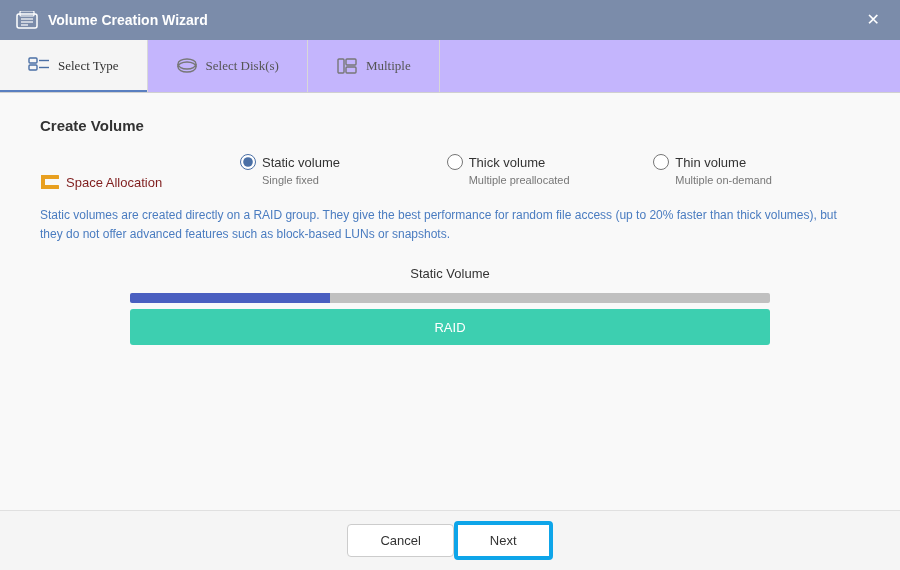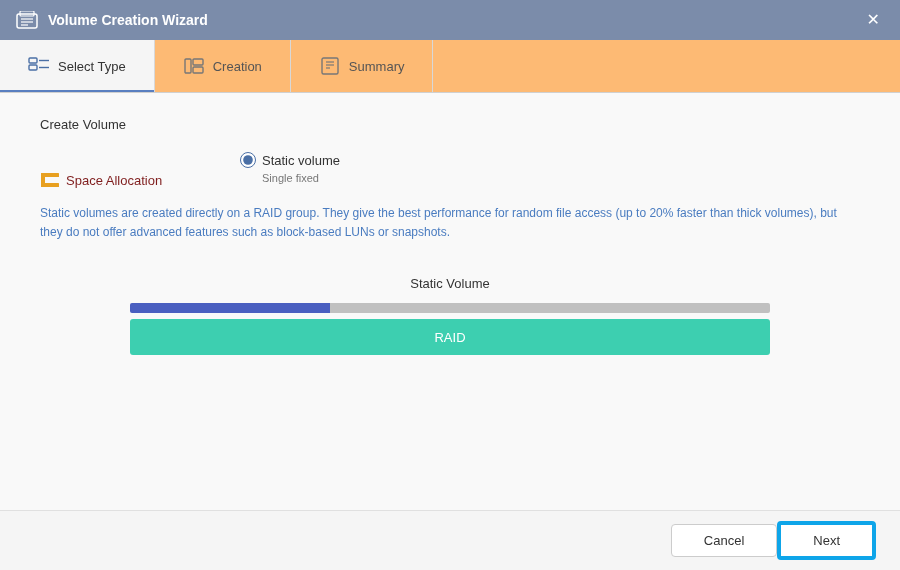--- a/index.html
+++ b/index.html
@@ -50,25 +50,26 @@
     .close-btn {
       cursor: pointer;
       font-size: 16px;
       color: white;
       background: none;
       border: none;
       line-height: 1;
       padding: 2px 4px;
     }
     .tabs-bar {
-      background: #fdba74;
+      background: #c4b5fd;
       display: flex;
       align-items: flex-start;
       border-bottom: 1px solid #d0d0d0;
       flex-shrink: 0;
+      font-family: Liberation Serif, serif;
     }
     .tab {
       display: flex;
       align-items: center;
       gap: 8px;
       padding: 0 28px;
       height: 52px;
       font-size: 13px;
       color: #555;
       cursor: pointer;
@@ -98,23 +99,23 @@
     }
     .content {
       flex: 1;
       background: #f9f9f9;
       padding: 24px 40px;
       display: flex;
       flex-direction: column;
       overflow: hidden;
     }
     .section-title {
-      font-size: 13px;
-      color: #333;
-      font-weight: 400;
+      font-size: 15px;
+      color: #333;
+      font-weight: 700;
       margin-bottom: 20px;
     }
     .options-row {
       display: flex;
       align-items: flex-start;
       gap: 0;
       margin-bottom: 8px;
     }
     .space-allocation-label {
       display: flex;
@@ -155,21 +156,21 @@
     .radio-sublabel {
       font-size: 11px;
       color: #777;
       padding-left: 22px;
     }
     .description-text {
       font-size: 12px;
       color: #4a7cc0;
       line-height: 1.6;
       margin-top: 8px;
-      margin-bottom: 24px;
+      margin-bottom: 12px;
     }
     .diagram-section {
       display: flex;
       flex-direction: column;
       align-items: center;
       margin-top: 10px;
     }
     .diagram-title {
       font-size: 13px;
       color: #333;
@@ -211,21 +212,21 @@
     .bar-teal-label {
       font-size: 13px;
       color: white;
       font-weight: 500;
     }
     .footer {
       background: #f5f5f5;
       border-top: 1px solid #e0e0e0;
       padding: 12px 24px;
       display: flex;
-      justify-content: flex-end;
+      justify-content: center;
       align-items: center;
       flex-shrink: 0;
       height: 60px;
     }
     .btn {
       padding: 8px 32px;
       font-size: 13px;
       border: 1px solid #ccc;
       border-radius: 4px;
       cursor: pointer;
@@ -270,43 +271,43 @@
         <svg width="22" height="18" viewBox="0 0 22 18" fill="none">
           <rect x="1" y="1" width="8" height="5" rx="1" stroke="#4a6fa5" stroke-width="1.4" fill="none"></rect>
           <rect x="1" y="8" width="8" height="5" rx="1" stroke="#4a6fa5" stroke-width="1.4" fill="none"></rect>
           <line x1="11" y1="3.5" x2="21" y2="3.5" stroke="#4a6fa5" stroke-width="1.4"></line>
           <line x1="11" y1="10.5" x2="21" y2="10.5" stroke="#4a6fa5" stroke-width="1.4"></line>
         </svg>
       </span>
       <span>Select Type</span>
     </div>
 
+    <div class="tab">
+      <span class="tab-icon icon-svg">
+        <svg width="22" height="18" viewBox="0 0 22 18" fill="none">
+          <ellipse cx="11" cy="10" rx="9" ry="5" stroke="#777" stroke-width="1.4" fill="none"></ellipse>
+          <ellipse cx="11" cy="7" rx="9" ry="5" stroke="#777" stroke-width="1.4" fill="none"></ellipse>
+          <line x1="2" y1="7" x2="2" y2="10" stroke="#777" stroke-width="1.4"></line>
+          <line x1="20" y1="7" x2="20" y2="10" stroke="#777" stroke-width="1.4"></line>
+        </svg>
+      </span>
+      <span>Select Disk(s)</span>
+    </div>
 
     <div class="tab">
       <span class="tab-icon icon-svg">
         <svg width="22" height="18" viewBox="0 0 22 18" fill="none">
           <rect x="2" y="2" width="6" height="14" rx="1" stroke="#777" stroke-width="1.4" fill="none"></rect>
           <rect x="10" y="2" width="10" height="6" rx="1" stroke="#777" stroke-width="1.4" fill="none"></rect>
           <rect x="10" y="10" width="10" height="6" rx="1" stroke="#777" stroke-width="1.4" fill="none"></rect>
         </svg>
       </span>
-      <span>Creation</span>
-    </div>
-
-    <div class="tab">
-      <span class="tab-icon icon-svg">
-        <svg width="22" height="18" viewBox="0 0 22 18" fill="none">
-          <rect x="3" y="1" width="16" height="16" rx="1.5" stroke="#777" stroke-width="1.4" fill="none"></rect>
-          <line x1="7" y1="5" x2="15" y2="5" stroke="#777" stroke-width="1.2"></line>
-          <line x1="7" y1="8" x2="15" y2="8" stroke="#777" stroke-width="1.2"></line>
-          <line x1="7" y1="11" x2="11" y2="11" stroke="#777" stroke-width="1.2"></line>
-        </svg>
-      </span>
-      <span>Summary</span>
-    </div>
+      <span>Multiple</span>
+    </div>
+
 
   </div>
 
   <div class="content">
 
     <div class="section-title">Create Volume</div>
 
     <div class="options-row">
 
       <div class="space-allocation-label">
@@ -321,21 +322,35 @@
       </div>
 
       <div class="radio-option">
         <div class="radio-row">
           <input type="radio" class="radio-input" name="volume-type" checked="" style="">
           <span class="radio-label">Static volume</span>
         </div>
         <span class="radio-sublabel">Single fixed</span>
       </div>
 
-
+      <div class="radio-option">
+        <div class="radio-row">
+          <input type="radio" class="radio-input" name="volume-type" style="">
+          <span class="radio-label">Thick volume</span>
+        </div>
+        <span class="radio-sublabel">Multiple preallocated</span>
+      </div>
+
+      <div class="radio-option">
+        <div class="radio-row">
+          <input type="radio" class="radio-input" name="volume-type" style="">
+          <span class="radio-label">Thin volume</span>
+        </div>
+        <span class="radio-sublabel">Multiple on-demand</span>
+      </div>
 
     </div>
 
     <p class="description-text">Static volumes are created directly on a RAID group. They give the best performance for random file access (up to 20% faster than thick volumes), but they do not offer advanced features such as block-based LUNs or snapshots.</p>
 
     <div class="diagram-section">
       <div class="diagram-title">Static Volume</div>
       <div class="diagram-bars">
         <div class="bar-row">
           <div class="bar-blue"></div>

